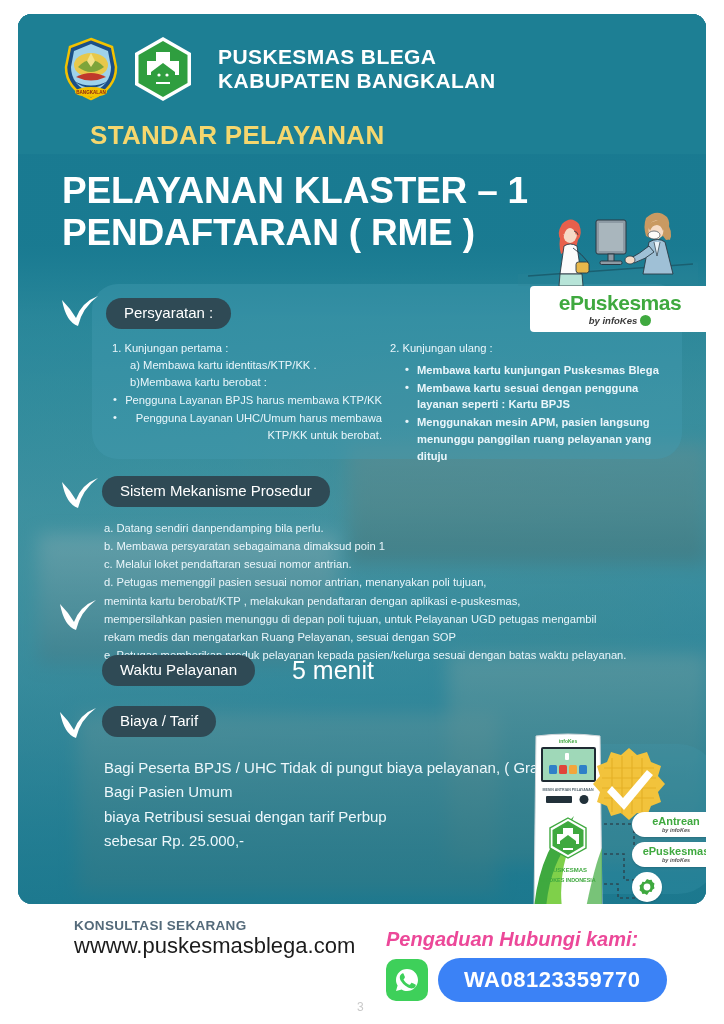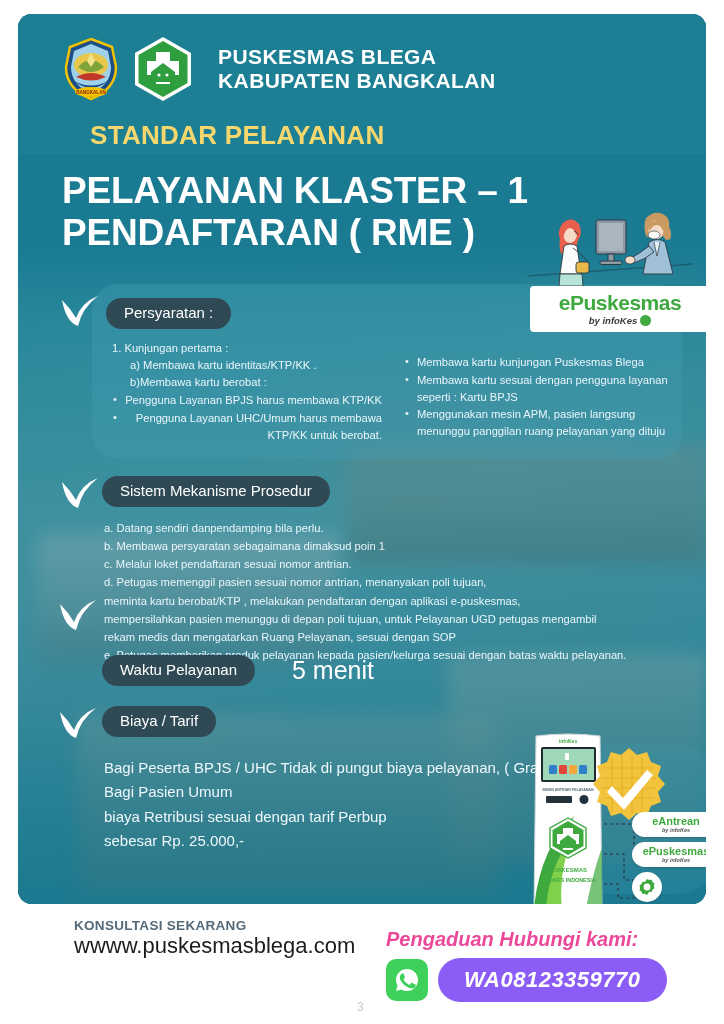--- a/index.html
+++ b/index.html
@@ -105,22 +105,22 @@
   
   .footer { position:absolute; left:0; right:0; bottom:0; height: 120px; background:#ffffff; }
   .konsul { position:absolute; left: 74px; top: 918px; }
   .konsul .k1 { color:#546a7a; font-size: 13.5px; font-weight: 800; letter-spacing:.3px; }
   .konsul .k2 { color:#1c1c1c; font-size: 22px; font-weight: 400; margin-top: 0; }
   .pengaduan { position:absolute; left: 386px; top: 928px;
                font-size: 20px; font-style: italic; font-weight: 600; color:#ec4899; }
   .wa-row { position:absolute; left: 386px; top: 958px; display:flex; align-items:center; gap: 10px; }
   .wa-icon { width: 42px; height: 42px; border-radius: 10px; background:#3ed05a;
              display:flex; align-items:center; justify-content:center; }
-  .wa-pill { background:#8b5cf6; color:#ffffff; border-radius: 22px;
-             padding: 9px 26px; font-size: 22px; font-weight: 800; letter-spacing:.5px;font-style:italic; }
+  .wa-pill { background:#3b82f6; color:#ffffff; border-radius: 22px;
+             padding: 9px 26px; font-size: 22px; font-weight: 800; letter-spacing:.5px; }
   .pageno { position:absolute; left: 357px; top: 1000px; color:#c9c9c9; font-size: 12px; }
 
   
   .kiosk { position:absolute; left: 498px; top: 718px; width: 104px; height: 196px; z-index: 9; }
   .checkbadge { position:absolute; left: 572px; top: 732px; width: 78px; height: 78px; z-index: 10; }
   .minibadges { position:absolute; left: 614px; top: 798px; width: 100px; z-index: 11; }
   .mini { background:#ffffff; border-radius: 13px; height: 25px; width: 88px;
           display:flex; flex-direction:column; align-items:center; justify-content:center;
           margin-bottom: 5px; box-shadow: 0 1px 2px rgba(0,0,0,.15); }
   .mini .m1 { font-size: 11px; font-weight:700; color:#3fa93f; line-height:1; }
@@ -246,21 +246,22 @@
       <div>1. Kunjungan pertama :</div>
       <div style="padding-left:18px;">a) Membawa kartu identitas/KTP/KK .</div>
       <div style="padding-left:18px;">b)Membawa kartu berobat :</div>
       <ul class="dots" style="margin-top:2px;text-align:right;">
         <li>Pengguna Layanan BPJS harus membawa KTP/KK</li>
         <li>Pengguna Layanan UHC/Umum harus membawa KTP/KK untuk berobat.</li>
       </ul>
     </div>
 
     <div class="txt" style="position:absolute; left:372px; top:326px; width:280px; z-index:7;">
-      <ul class="dots" style="padding-left:14px; margin-top:14px;">
+      <div>2.  Kunjungan ulang :</div>
+      <ul class="dots" style="padding-left:14px; margin-top:5px;font-weight:bold;">
         <li>Membawa kartu kunjungan Puskesmas Blega</li>
         <li>Membawa kartu sesuai dengan pengguna layanan seperti : Kartu BPJS</li>
         <li>Menggunakan mesin APM, pasien langsung menunggu panggilan ruang pelayanan yang dituju</li>
       </ul>
     </div>
 
     <span class="swoosh" style="left:40px; top:458px;">
       <svg width="42" height="42" viewBox="0 0 42 42">
         <path d="M4 10 q4 22 16 26 q4 -18 20 -30 q-16 6 -22 22 q-6 -10 -14 -18z" fill="#ffffff"></path>
       </svg>

